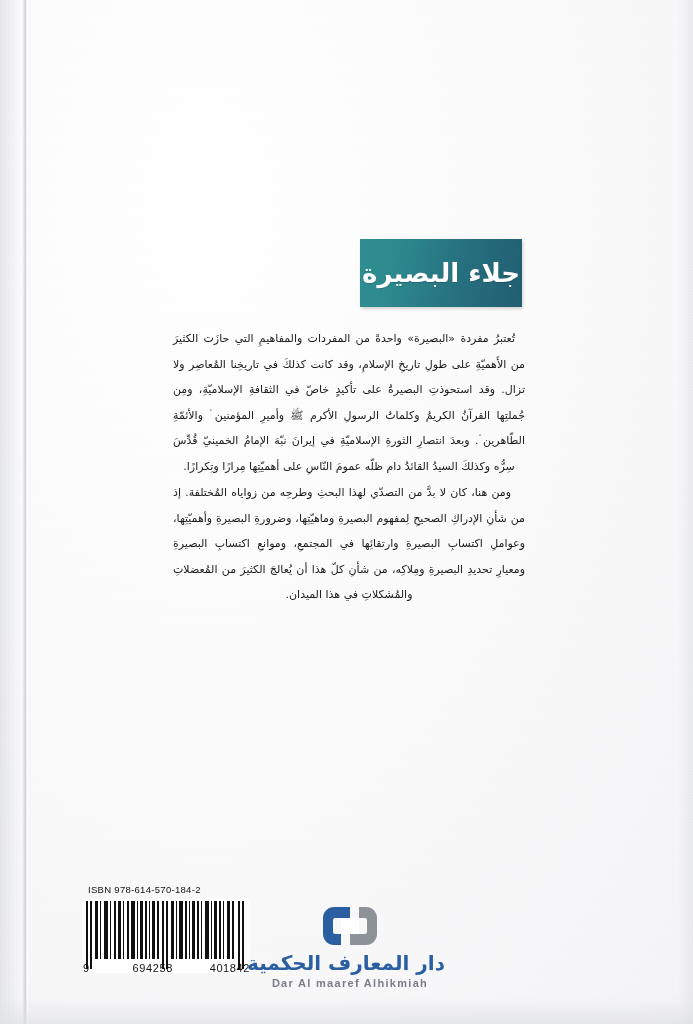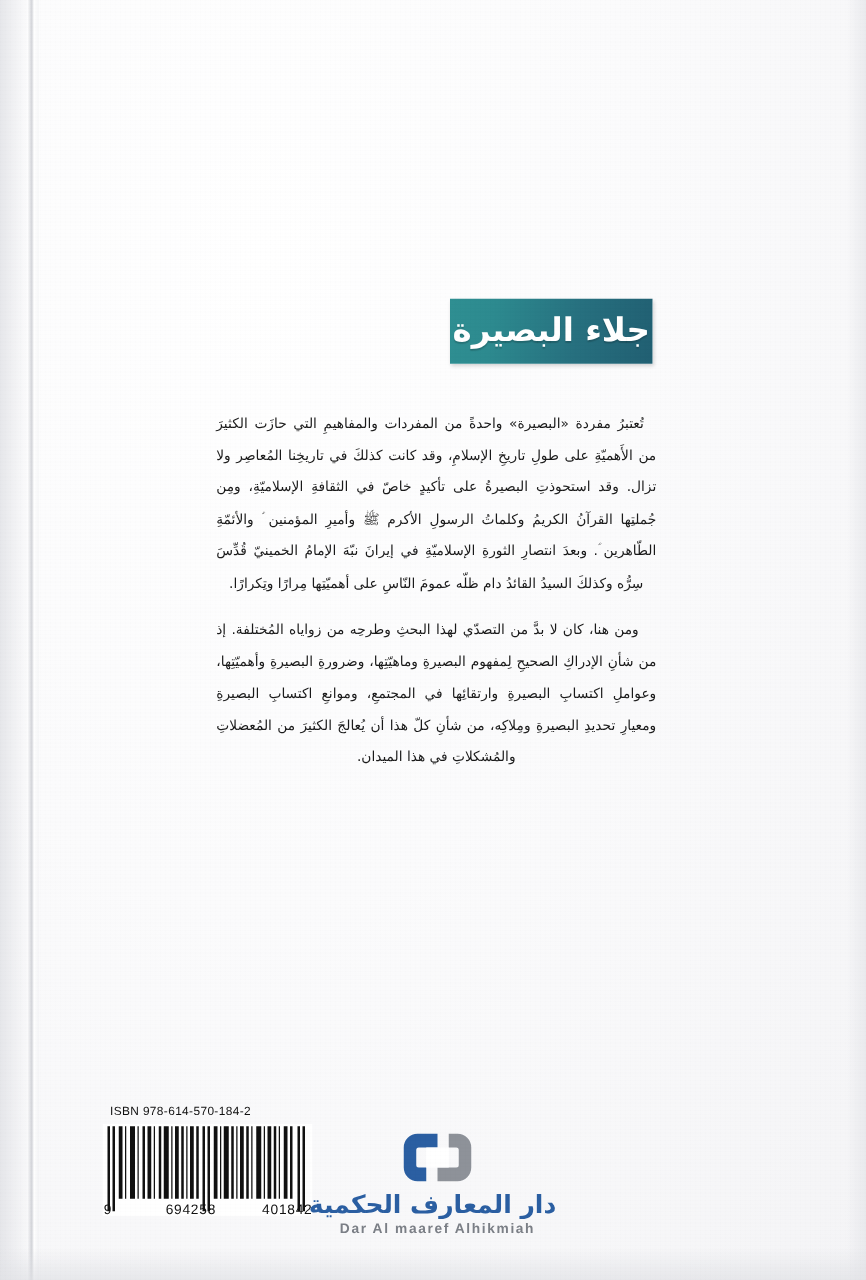--- a/index.html
+++ b/index.html
@@ -67,21 +67,21 @@
     width: 693px; height: 26px;
     background: linear-gradient(0deg, rgba(224,225,229,.7) 0%, rgba(250,250,252,0) 100%);
   }
 
   
   .title-banner {
     position: absolute;
     left: 360px;
     top: 239px;
     width: 162px;
-    height: 52px;
+    height: 68px;
     background: linear-gradient(100deg, #2f8f92 0%, #2d8a8f 22%, #27707f 62%, #215f72 100%);
     box-shadow: 1px 2px 3px rgba(0,0,0,.16);
     display: flex;
     align-items: center;
     justify-content: center;
   }
   .title-banner .title-text {
     color: #ffffff;
     font-family: "DejaVu Sans", sans-serif;
     font-size: 26px;
@@ -106,21 +106,21 @@
     font-size: 11px;
     line-height: 25.5px;
   }
   .blurb p {
     margin: 0;
     text-align: justify;
     text-align-last: center;
   }
   .blurb p.para-2 {
     text-indent: 14px;
-    margin-top: 12px;
+    margin-top: 1px;
   }
   .blurb p.para-1 {
     text-indent: 10px;
   }
 
   
   .isbn-block {
     position: absolute;
     left: 82px;
     top: 884px;

